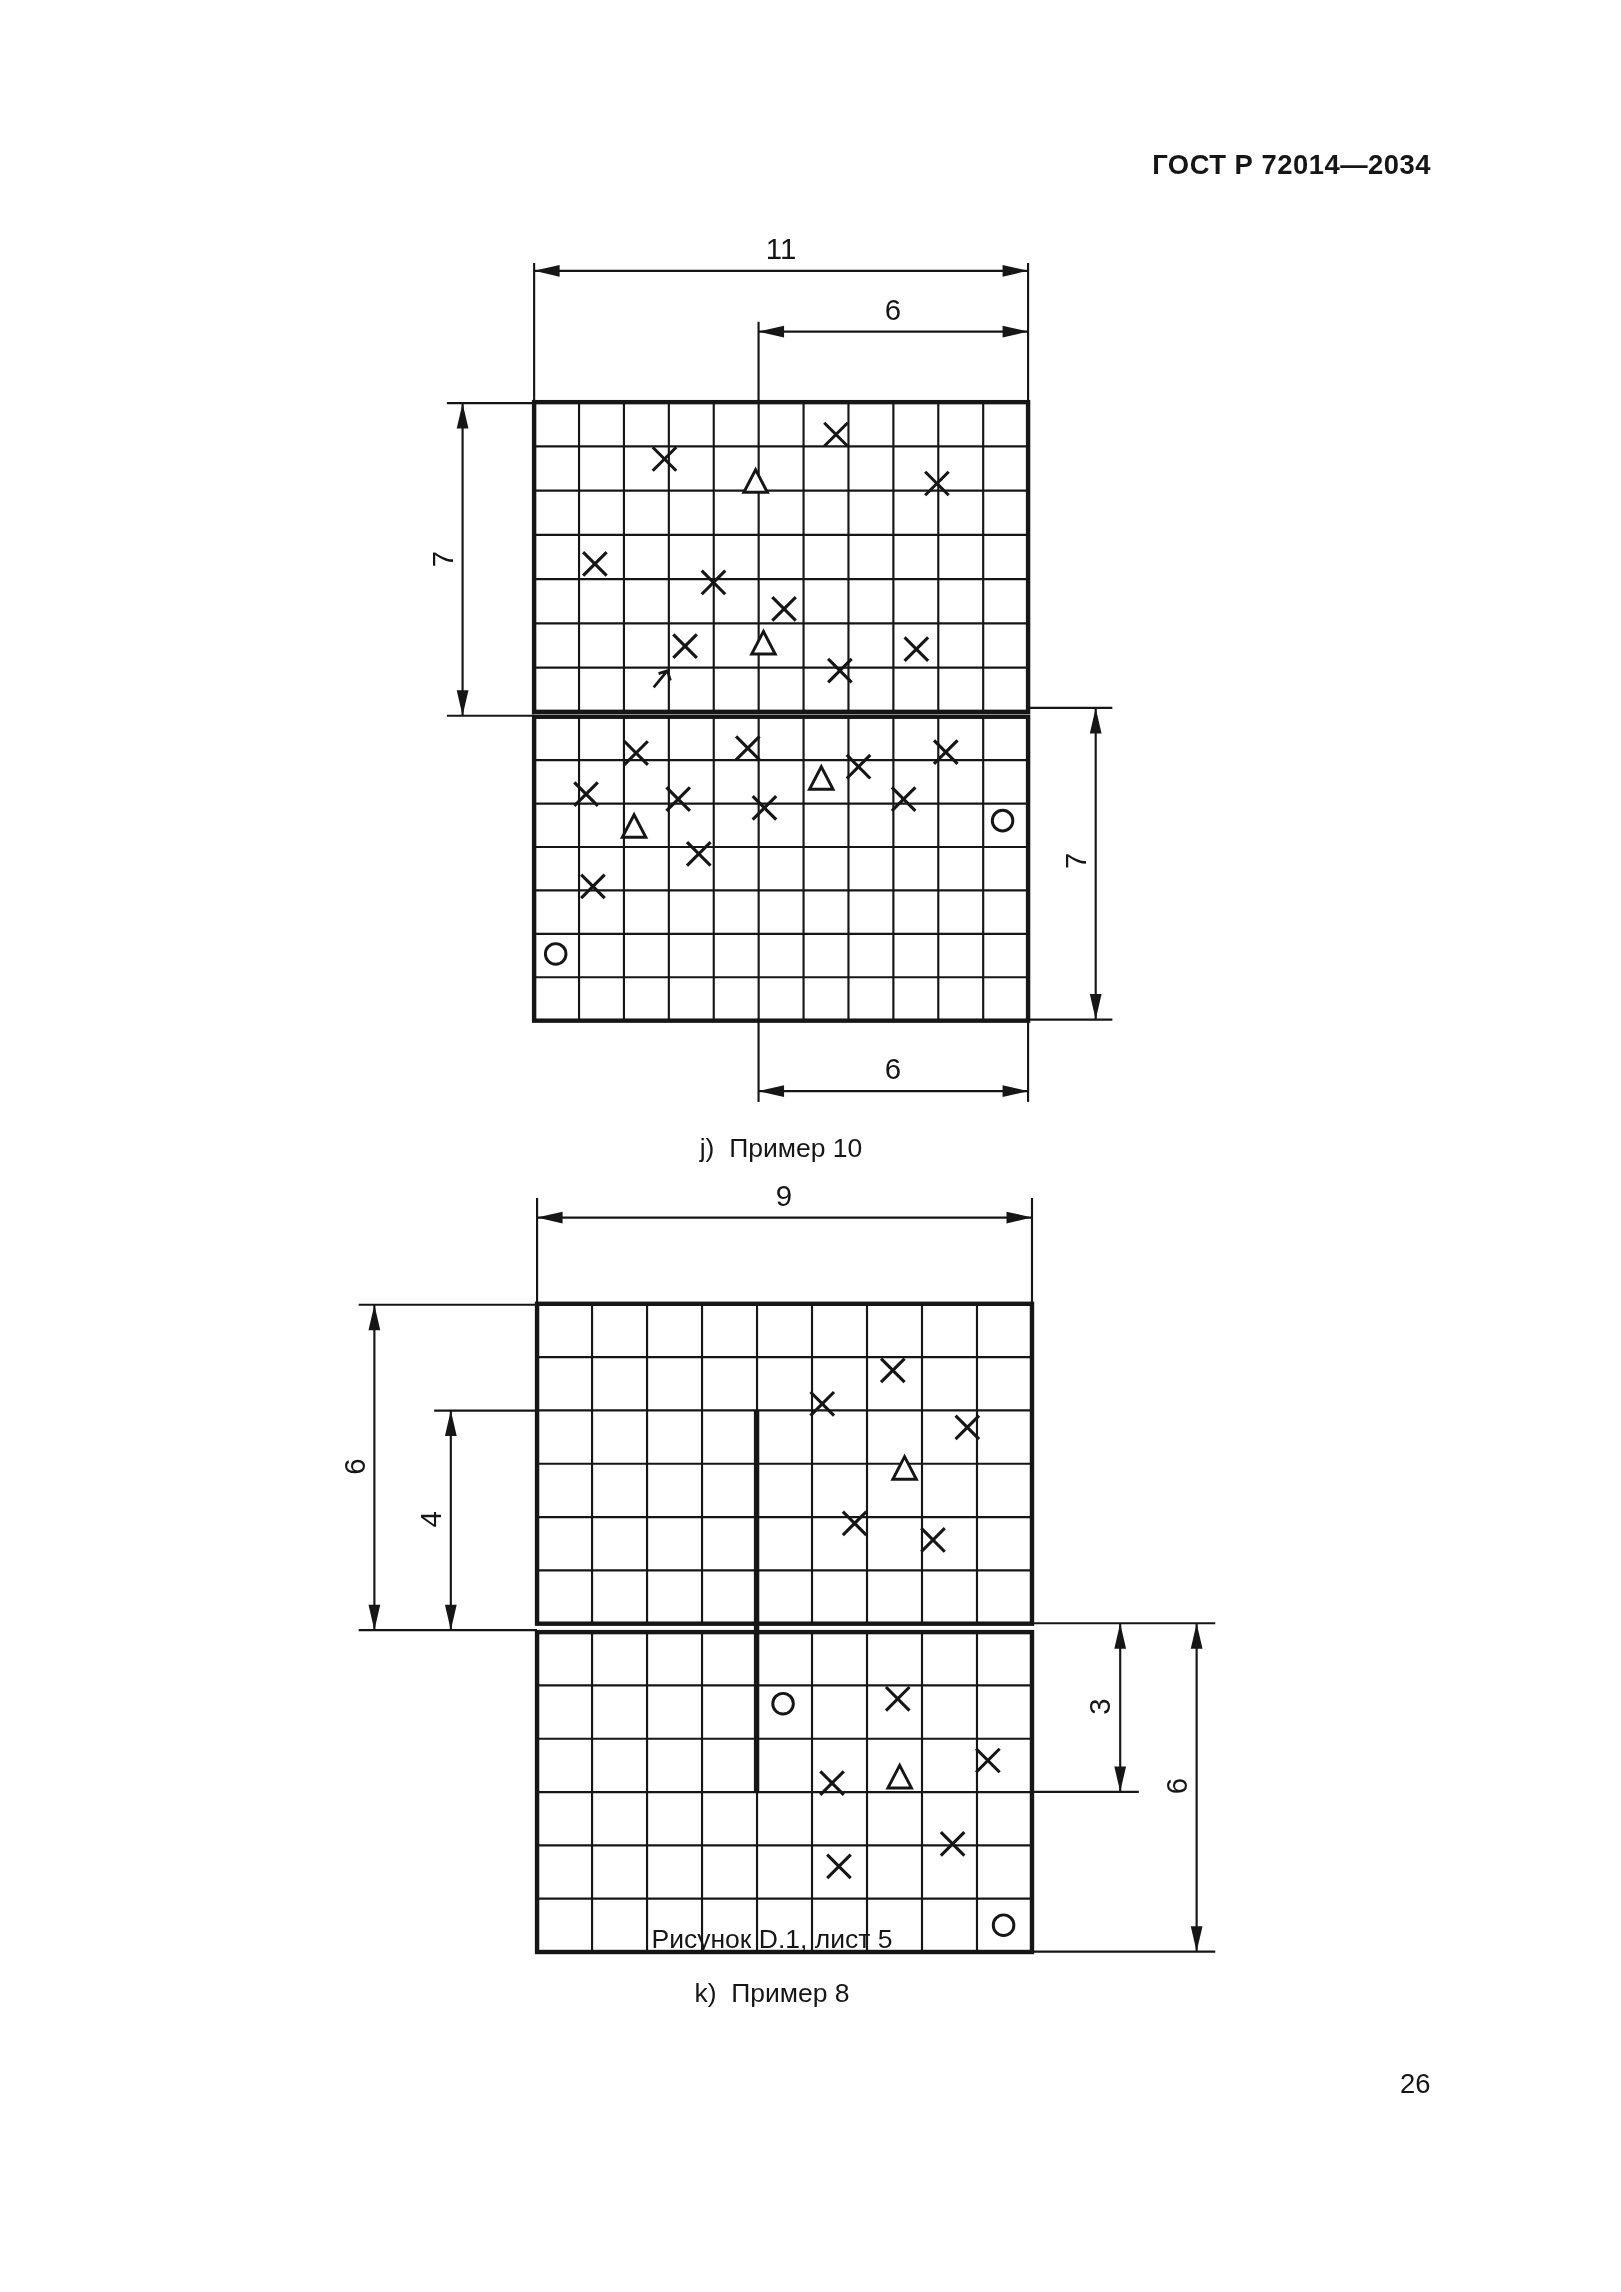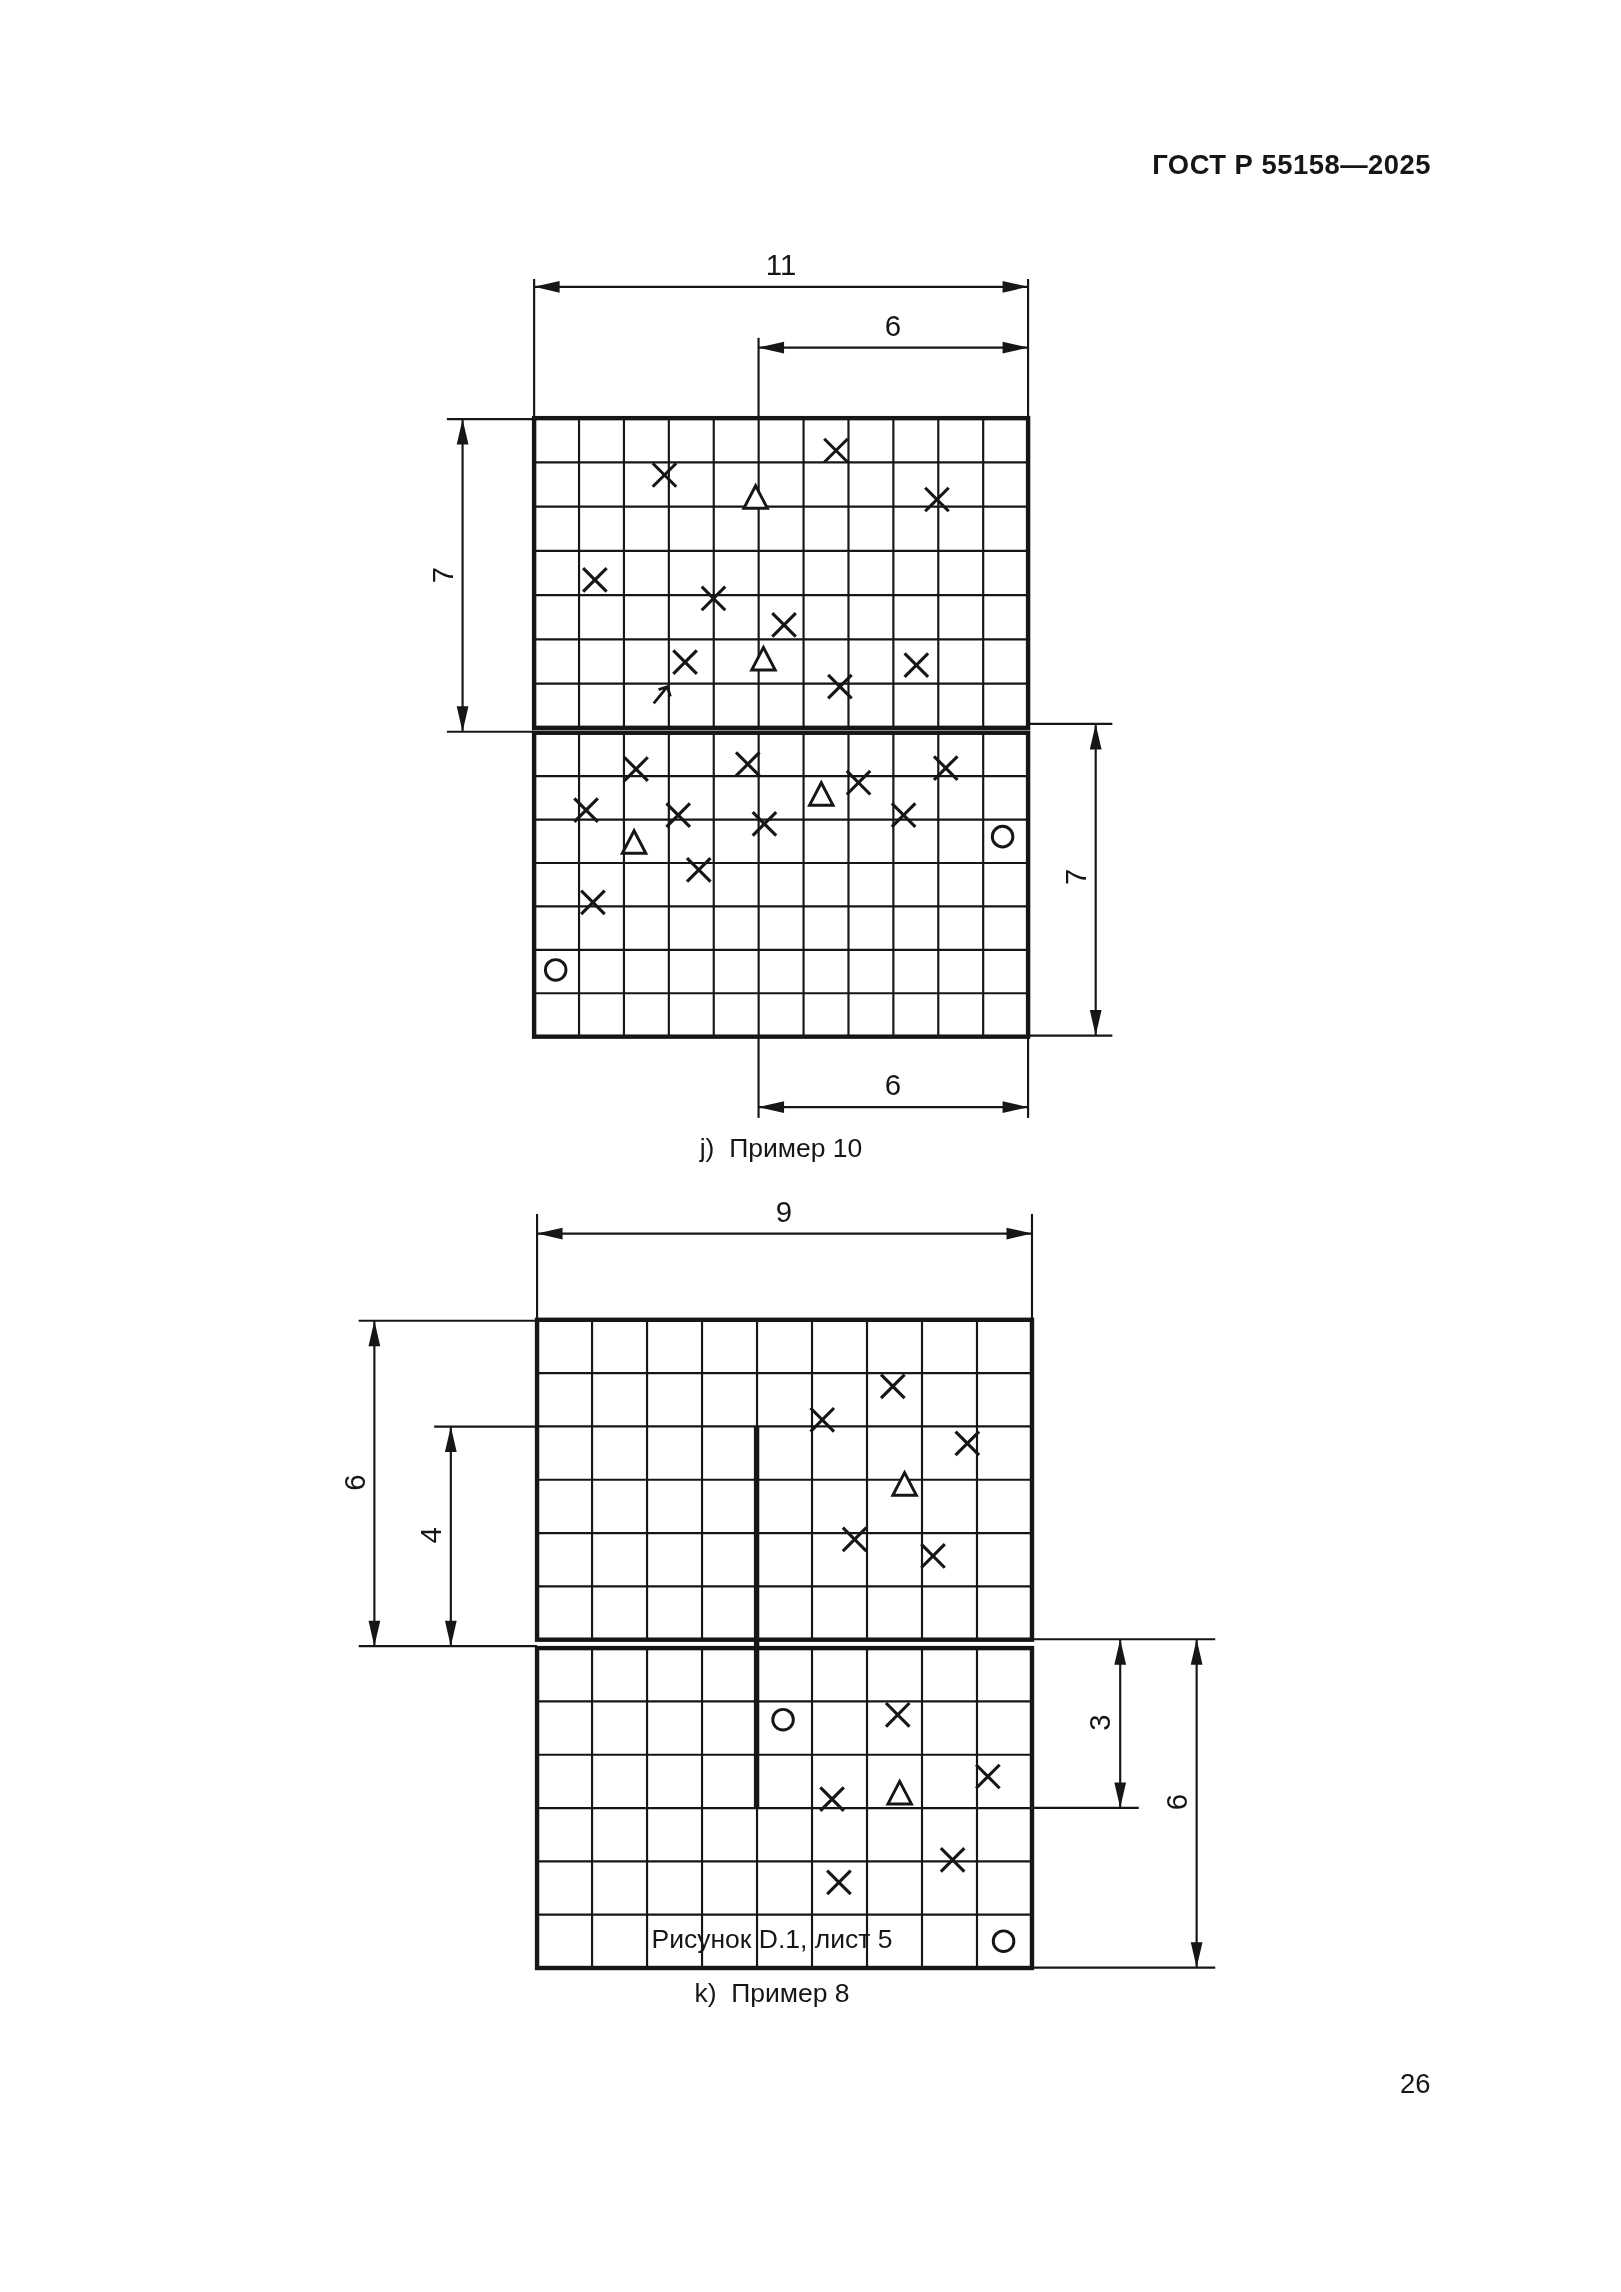--- a/index.html
+++ b/index.html
@@ -5,36 +5,36 @@
   html,body{margin:0;padding:0;background:#e8e8e8;}
   .page{
     position:relative;width:1621px;height:2293px;background:#ffffff;
     font-family:"Liberation Sans", sans-serif;color:#161616;overflow:hidden;
     margin:0 auto;
   }
   .hdr{
     position:absolute;top:149px;right:190px;
     font-size:27.4px;font-weight:bold;letter-spacing:0.5px;white-space:pre;
   }
-  #svg-host{position:absolute;left:0;top:16px;width:1621px;height:2092px;}
+  #svg-host{position:absolute;left:0;top:0;width:1621px;height:2092px;}
   .cap{
     position:absolute;transform:translateX(-50%);
     font-size:26.5px;white-space:pre;text-align:right;
   }
   #cap-j{left:781px;top:1133px;}
   #cap-k{left:772px;top:1978px;}
   #cap-fig{left:772px;top:1924px;}
   .pnum{position:absolute;left:1400px;top:2068px;font-size:27.4px;}
   svg text{font-family:"Liberation Sans", sans-serif;}
 </style>
 </head>
 <body>
 
 <div class="page">
-  <div class="hdr">ГОСТ Р 55158—2025</div>
+  <div class="hdr">ГОСТ Р 72014—2034</div>
   <div id="svg-host"><svg width="1621" height="2293" viewBox="0 0 1654 2339">
         <line x1="590.82" y1="410" x2="590.82" y2="725.98" stroke="#161616" stroke-width="2.2"></line>
         <line x1="636.64" y1="410" x2="636.64" y2="725.98" stroke="#161616" stroke-width="2.2"></line>
         <line x1="682.46" y1="410" x2="682.46" y2="725.98" stroke="#161616" stroke-width="2.2"></line>
         <line x1="728.28" y1="410" x2="728.28" y2="725.98" stroke="#161616" stroke-width="2.2"></line>
         <line x1="774.1" y1="410" x2="774.1" y2="725.98" stroke="#161616" stroke-width="2.2"></line>
         <line x1="819.9200000000001" y1="410" x2="819.9200000000001" y2="725.98" stroke="#161616" stroke-width="2.2"></line>
         <line x1="865.74" y1="410" x2="865.74" y2="725.98" stroke="#161616" stroke-width="2.2"></line>
         <line x1="911.56" y1="410" x2="911.56" y2="725.98" stroke="#161616" stroke-width="2.2"></line>
         <line x1="957.38" y1="410" x2="957.38" y2="725.98" stroke="#161616" stroke-width="2.2"></line>

